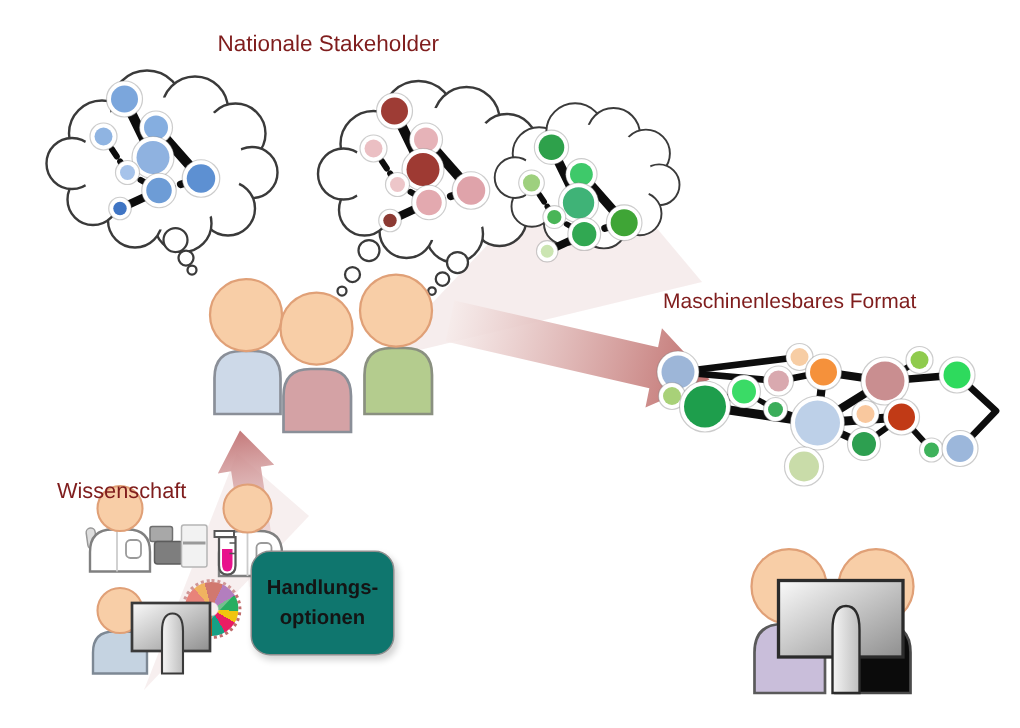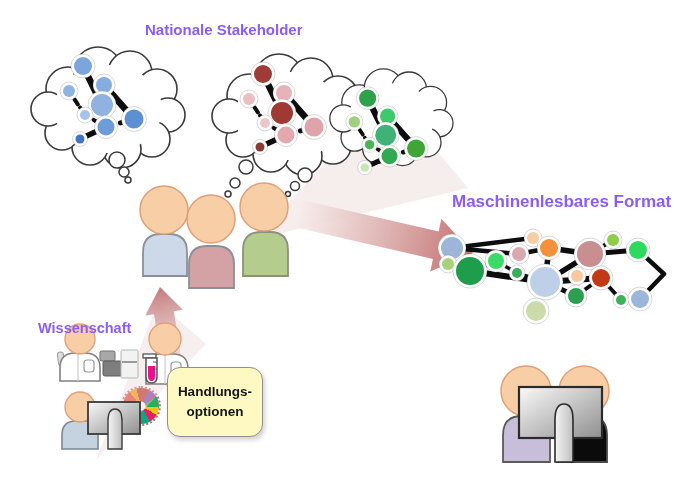--- a/index.html
+++ b/index.html
@@ -2,28 +2,28 @@
 <html><head>
 <meta charset="utf-8">
 <style>
   html,body{margin:0;padding:0;background:#ffffff;}
   .canvas{
     position:relative;width:680px;height:485px;background:#ffffff;overflow:hidden;
     font-family:"Liberation Sans",sans-serif;
   }
   .canvas svg{position:absolute;left:0;top:0;}
   .diagram-label{
-    position:absolute;font-weight:bold;color:#8b5cf6;white-space:nowrap;
+    position:absolute;font-weight:normal;color:#7f1d1d;white-space:nowrap;
   }
   #label-stakeholder{left:145px;top:21px;font-size:15px;}
-  #label-machine{left:452px;top:192px;font-size:17px;}
+  #label-machine{left:442px;top:192px;font-size:14px;}
   #label-science{left:38px;top:296px;font-size:14.5px;margin-top:24px;}
   .options-box{
     position:absolute;left:167px;top:367px;width:94px;height:68px;
-    background:#fef9c3;border:1.6px solid #8f8f8f;border-radius:13px;
+    background:#0f766e;border:1.6px solid #8f8f8f;border-radius:13px;
     box-shadow:2px 3px 5px rgba(0,0,0,0.18);
     display:flex;flex-direction:column;align-items:center;justify-content:center;
     font-weight:bold;font-size:13.5px;line-height:1.5;color:#141414;text-align:center;
   }
   .virus-wheel{
     position:absolute;left:123px;top:388px;width:36px;height:36px;border-radius:50%;
     background:
       radial-gradient(circle at 50% 50%, #ffffff 0 4px, rgba(255,255,255,0) 5px),
       conic-gradient(#c0392b 0 25deg,#8e44ad 25deg 60deg,#27ae60 60deg 95deg,
         #f1c40f 95deg 120deg,#e91e63 120deg 150deg,#16a085 150deg 180deg,

